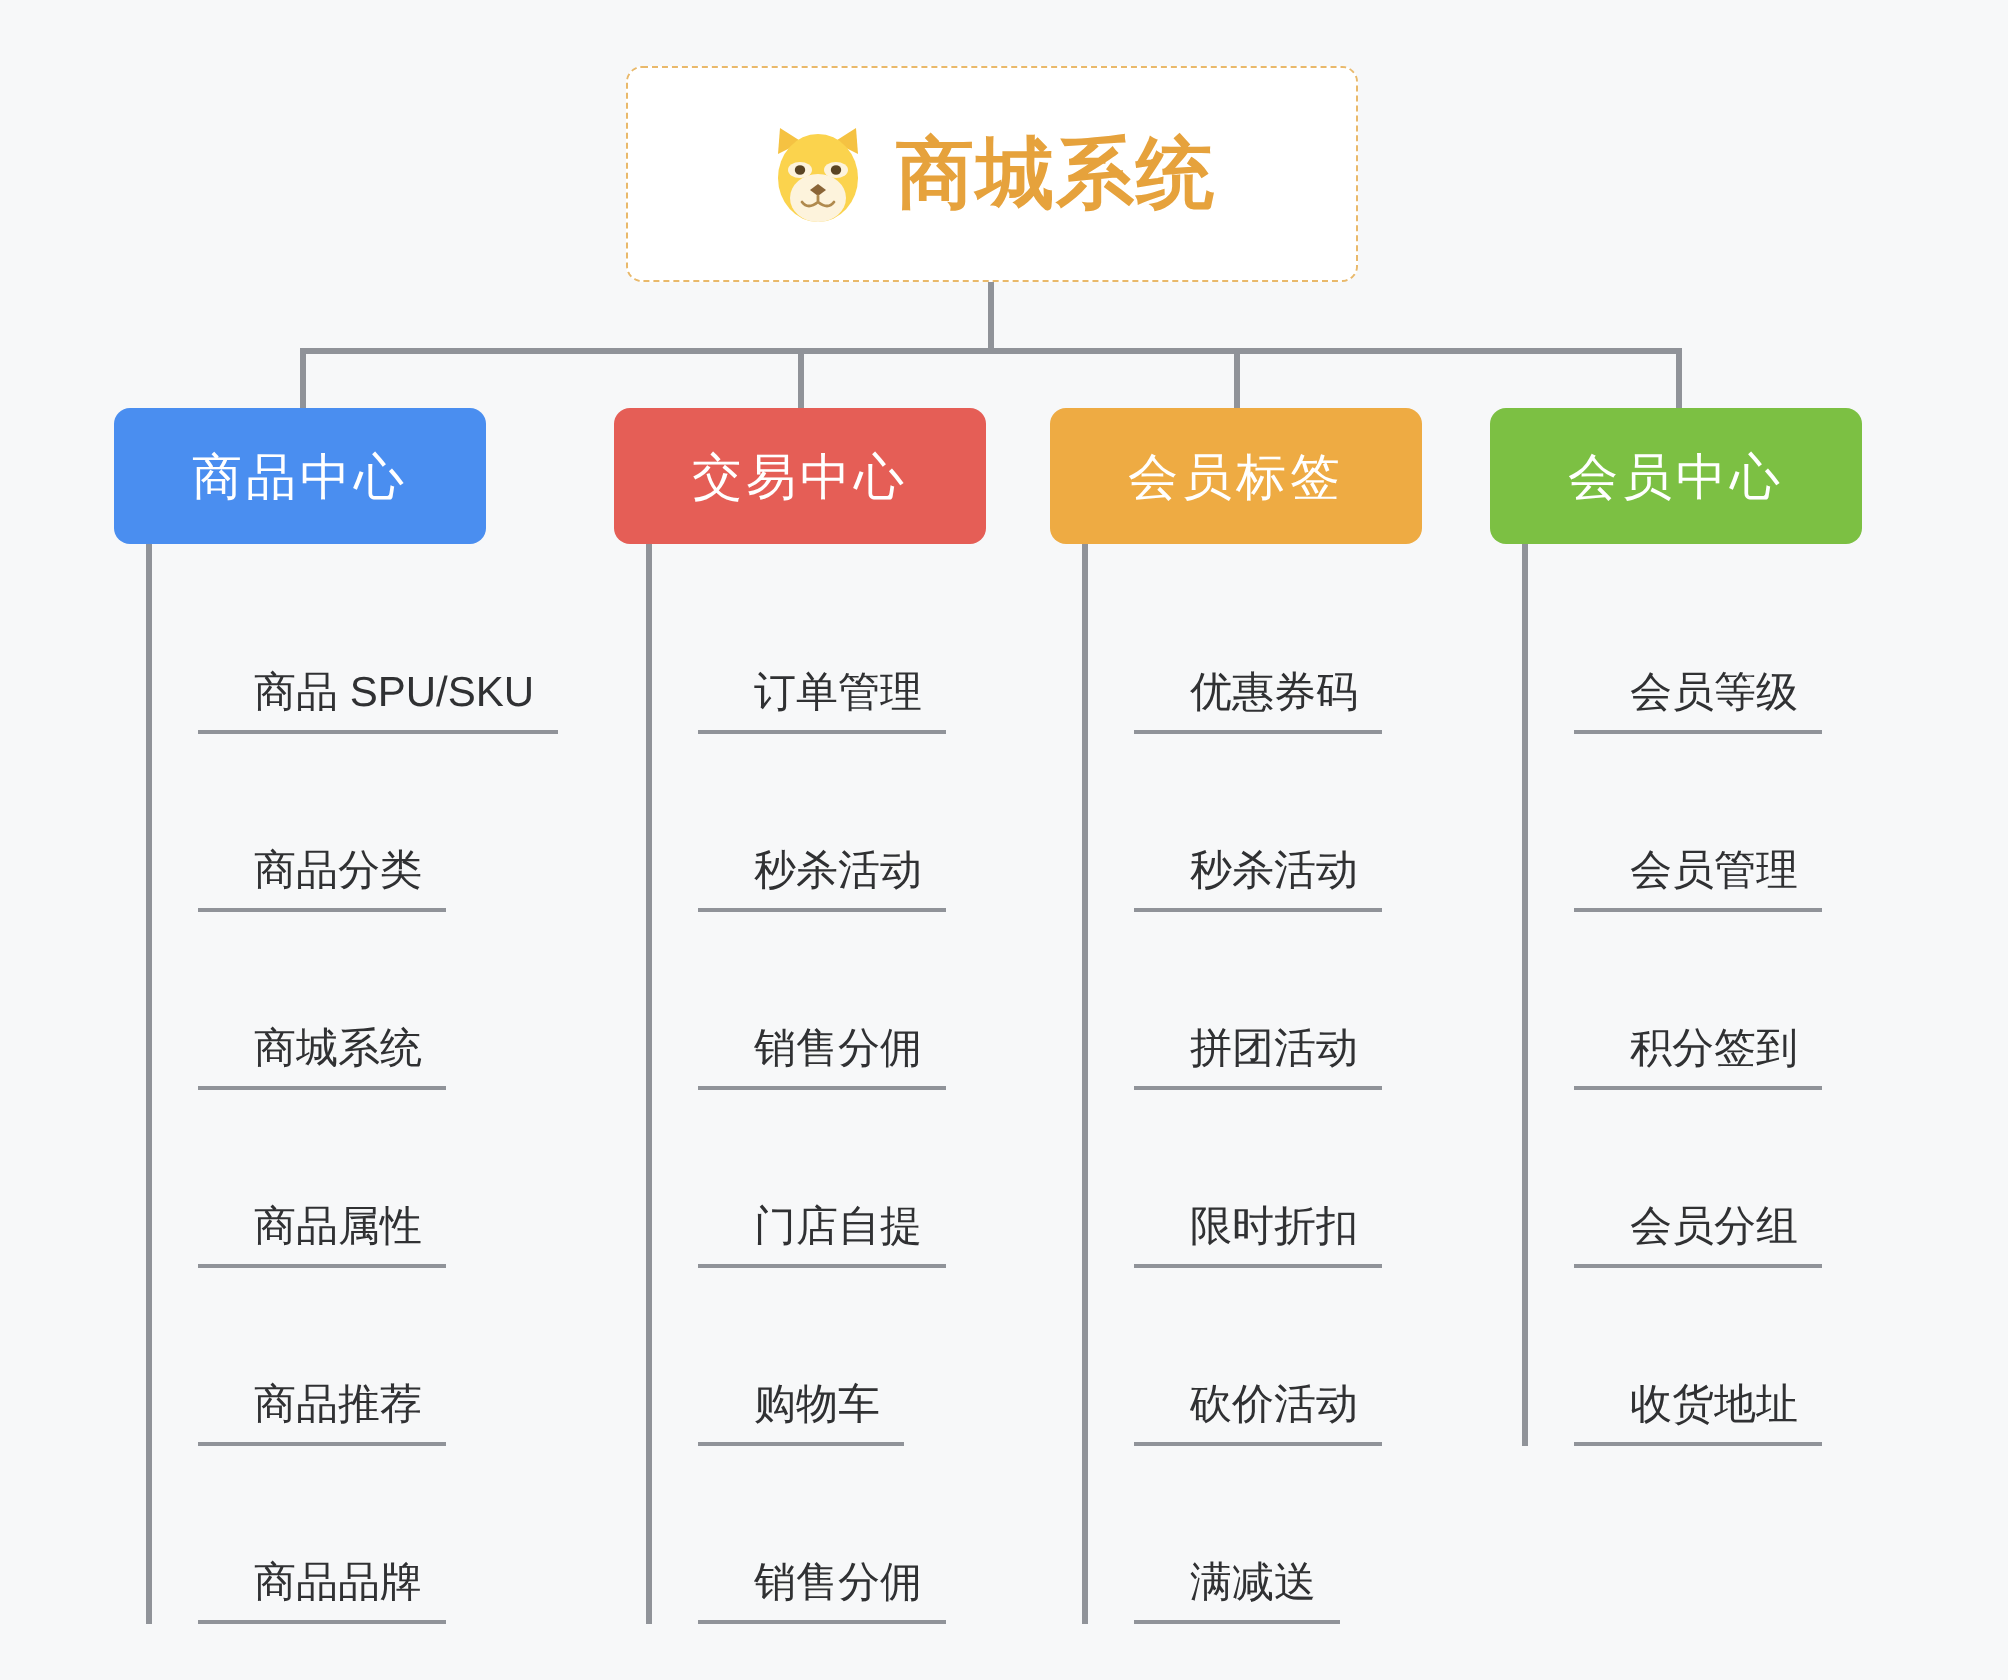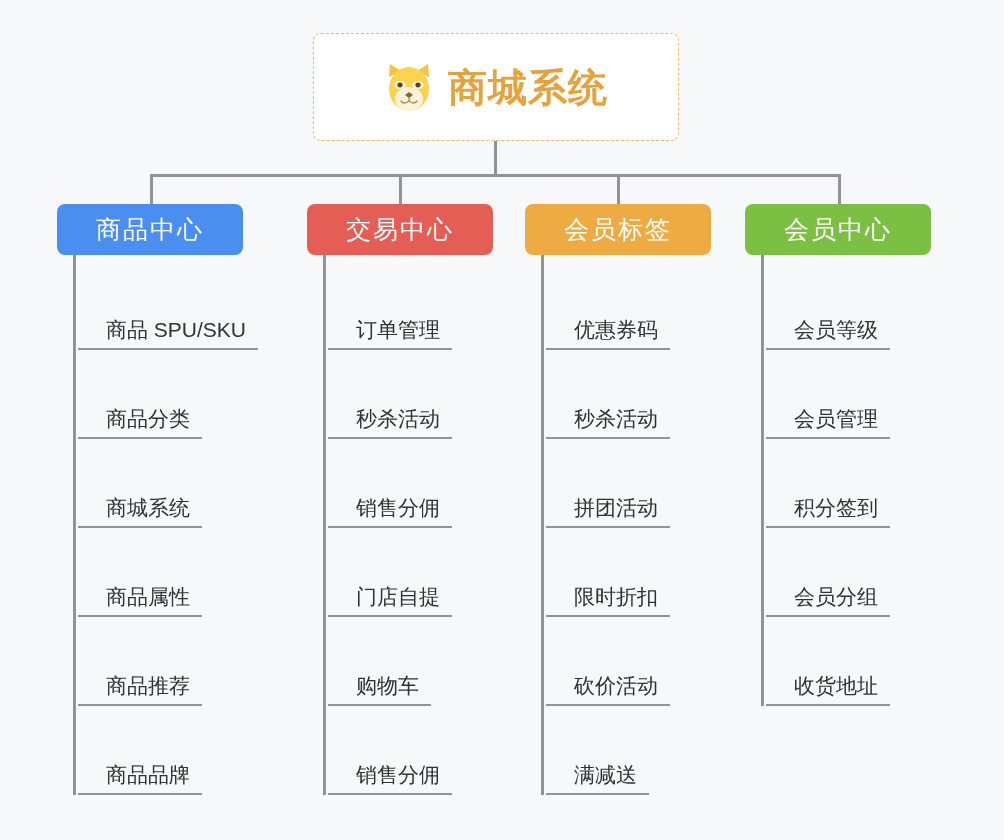--- a/index.html
+++ b/index.html
@@ -71,21 +71,21 @@
     top: 204px;
     width: 200px;
   }
   .column.c0 { left: 57px; }
   .column.c1 { left: 307px; }
   .column.c2 { left: 525px; }
   .column.c3 { left: 745px; }
 
   .cat-box {
     width: 186px;
-    height: 51px;
+    height: 68px;
     border-radius: 8px;
     display: flex;
     align-items: center;
     justify-content: center;
     color: #ffffff;
     font-size: 25px;
     letter-spacing: 2px;
     white-space: nowrap;
   }
 
@@ -96,20 +96,21 @@
     padding-top: 6px;
     border-left: 3px solid #909399;
   }
 
   .leaf-item {
     position: relative;
     height: 89px;
     display: flex;
     align-items: flex-end;
     padding-left: 30px;
+    margin-left: 21px;
   }
 
   .leaf-label {
     display: inline-block;
     font-size: 21px;
     line-height: 1.1;
     color: #303133;
     white-space: nowrap;
     padding: 0 12px 7px 2px;
     border-bottom: 2px solid #909399;

